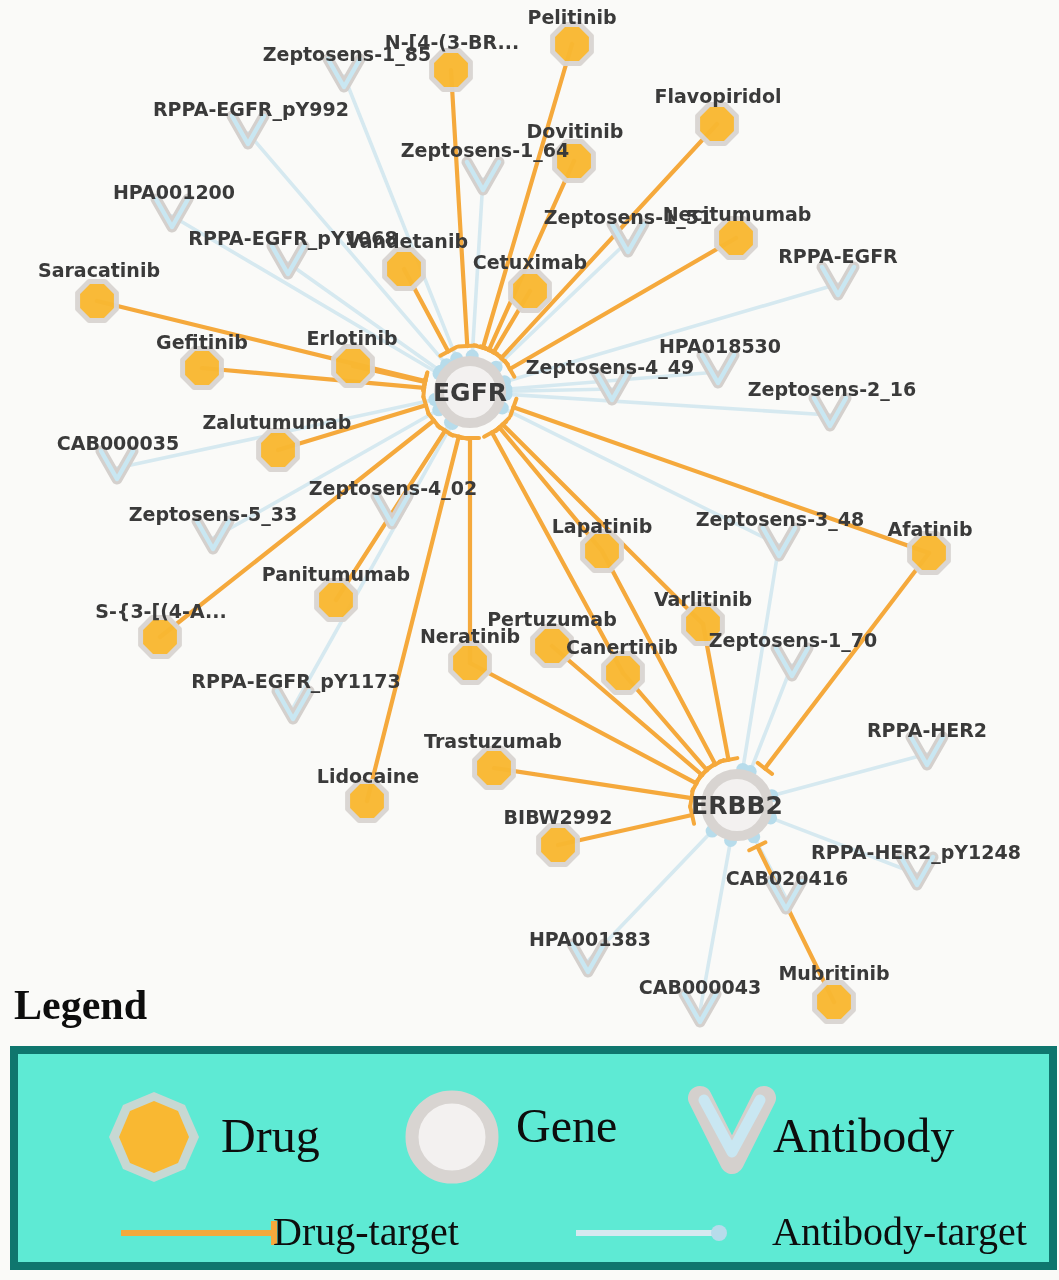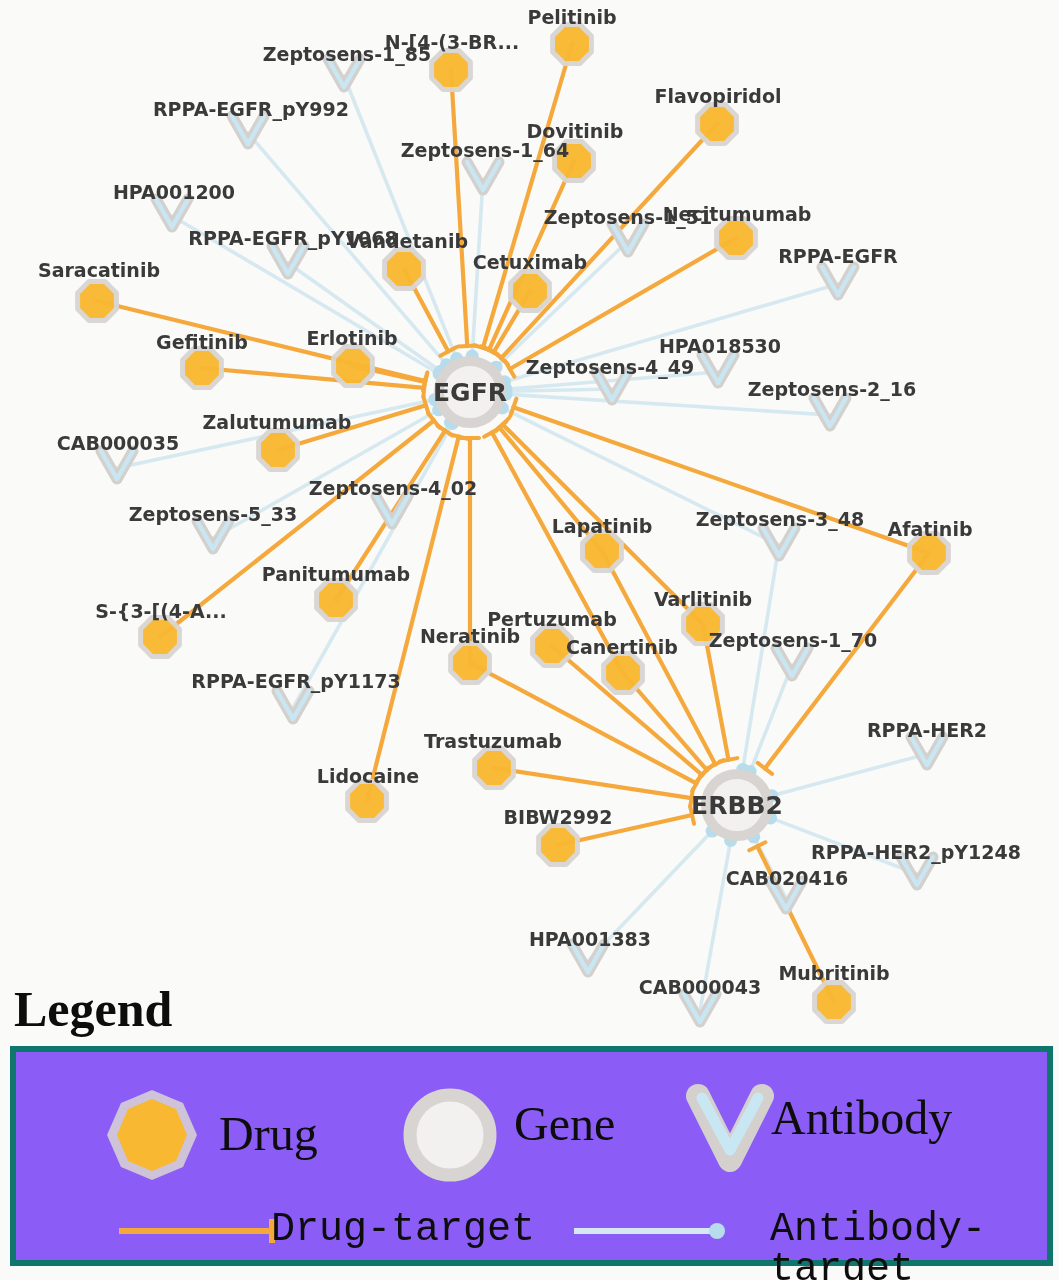--- a/index.html
+++ b/index.html
@@ -10,34 +10,34 @@
     position:relative;
     overflow:hidden;
   }
   #stage{position:absolute;left:0;top:0;width:1059px;height:1280px;}
   svg text{user-select:none;}
   .graph-label{font-weight:bold;fill:#3A3A3A;}
   
   .legend-title{
     position:absolute;left:14px;top:984px;
     font-family:"Liberation Serif", serif;
-    font-weight:bold;font-size:50px;color:#0d0d0d;line-height:1;
+    font-weight:bold;font-size:42px;color:#0d0d0d;line-height:1;
   }
   .legend-box{
     position:absolute;left:10px;top:1046px;width:1031px;height:208px;
-    border:6px solid #0f766e;background:#8b5cf6;
+    border:8px solid #0f766e;background:#5eead4;
   }
   .legend-box .abs{position:absolute;}
   .legend-node-label{
     font-family:"Liberation Serif", serif;
     font-size:48px;color:#0d0d0d;line-height:1;
   }
   .legend-edge-label{
-    font-family:Liberation Mono, monospace;
-    font-size:40px;color:#0d0d0d;line-height:1;
+    font-family:Liberation Serif, serif;
+    font-size:40px;color:#0d0d0d;line-height:1;text-align:center;
   }
 </style>
 </head>
 <body>
 
 <div id="stage">
 
   <svg width="1059" height="1280" viewBox="0 0 1059 1280" style="position:absolute;left:0;top:0;">
       <g>
         <line x1="344" y1="76" x2="456.66643394712247" y2="358.5602629150056" stroke="#D6E9F0" stroke-width="3.6" stroke-linecap="round"></line>
@@ -274,21 +274,21 @@
 
     <svg class="abs" style="left:387px;top:36px;" width="94" height="94" viewBox="0 0 94 94">
       <circle cx="47" cy="47" r="40" stroke-width="13" fill="#F3F1F0" stroke="#D8D4D1"></circle>
     </svg>
     <div class="abs legend-node-label" style="left:498px;top:48px;">Gene</div>
 
     <svg class="abs" style="left:670px;top:30px;" width="88" height="100" viewBox="0 0 88 100">
       <polyline points="12,14 44,78 76,14" fill="none" stroke-width="24" stroke-linecap="round" stroke-linejoin="round" stroke="#D4D0CD"></polyline>
       <polyline points="16,16 44,68 72,16" fill="none" stroke-width="11" stroke-linecap="round" stroke-linejoin="round" stroke="#C9E7F2"></polyline>
     </svg>
-    <div class="abs legend-node-label" style="left:755px;top:42px;">Antibody</div>
+    <div class="abs legend-node-label" style="left:755px;top:58px;">Antibody</div>
 
     <svg class="abs" style="left:93px;top:165px;" width="180" height="28" viewBox="0 0 180 28">
       <line x1="10" y1="14" x2="160" y2="14" stroke-width="6" stroke="#F5A93C"></line>
       <line x1="163" y1="2" x2="163" y2="26" stroke-width="6" stroke="#F5A93C"></line>
     </svg>
     <div class="abs legend-edge-label" style="left:255px;top:158px;">Drug-target</div>
 
     <svg class="abs" style="left:548px;top:165px;" width="175" height="28" viewBox="0 0 175 28">
       <line x1="10" y1="14" x2="148" y2="14" stroke-width="6" stroke="#D6E9F0"></line>
       <circle cx="153" cy="14" r="8" fill="#B7DCEB"></circle>

